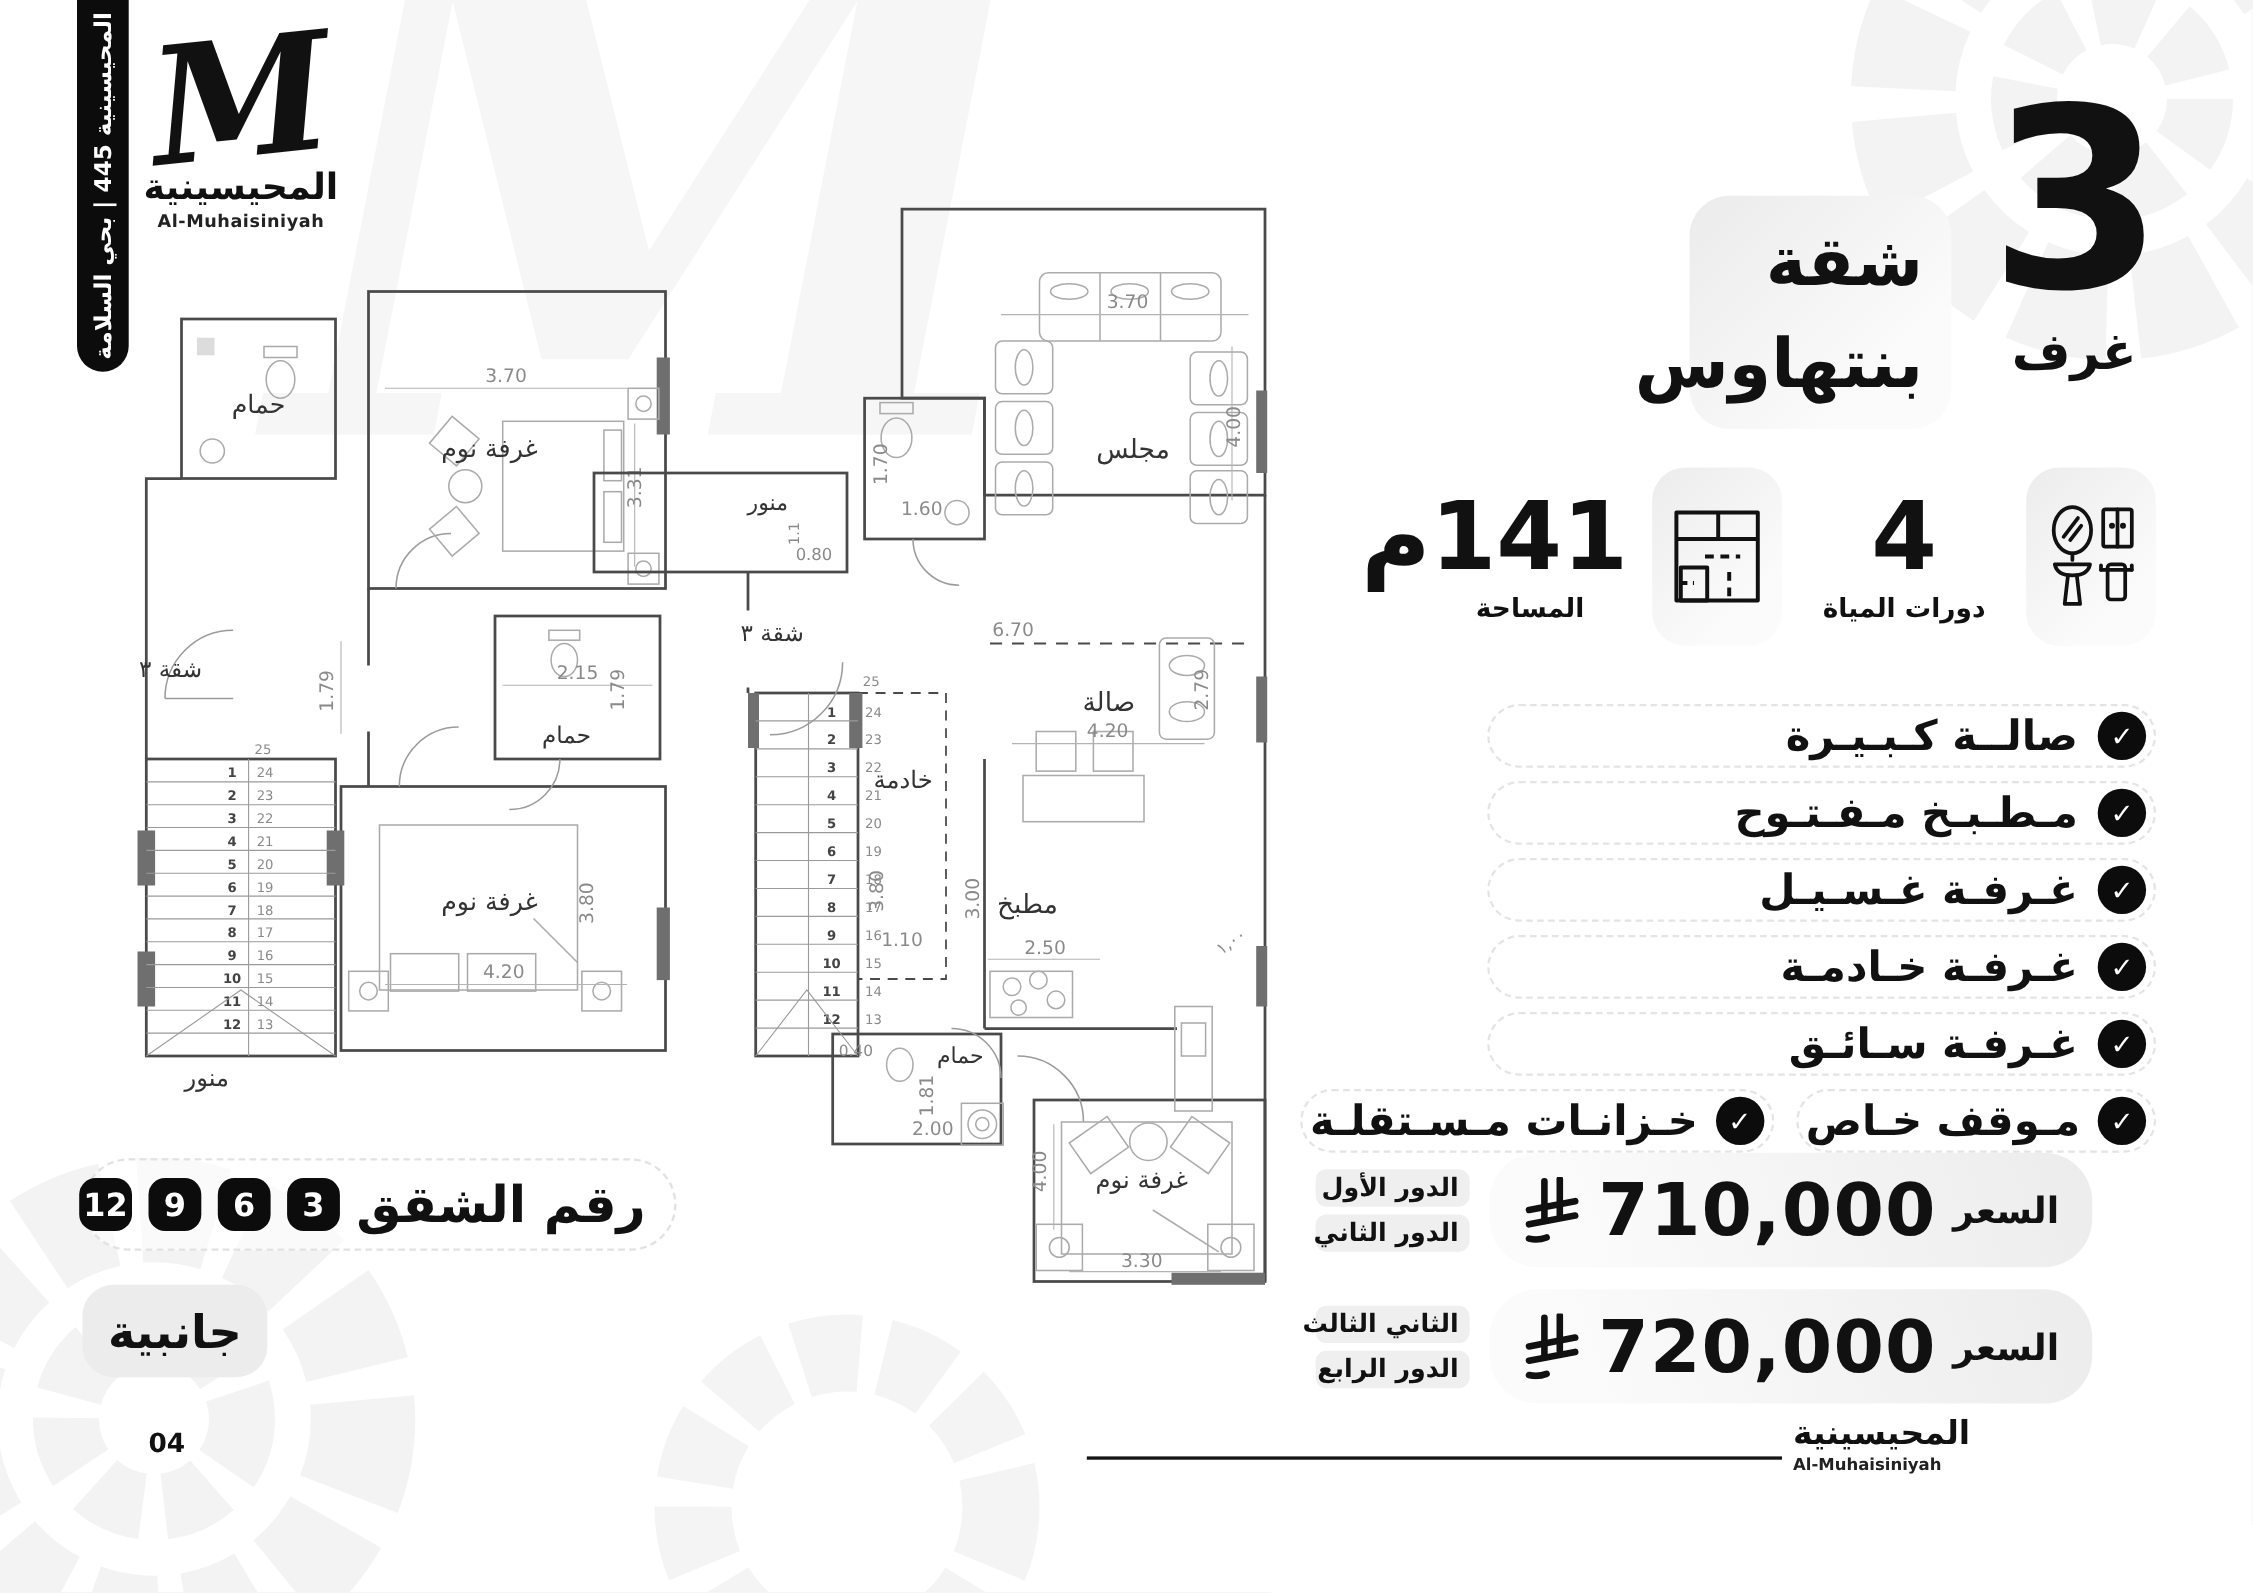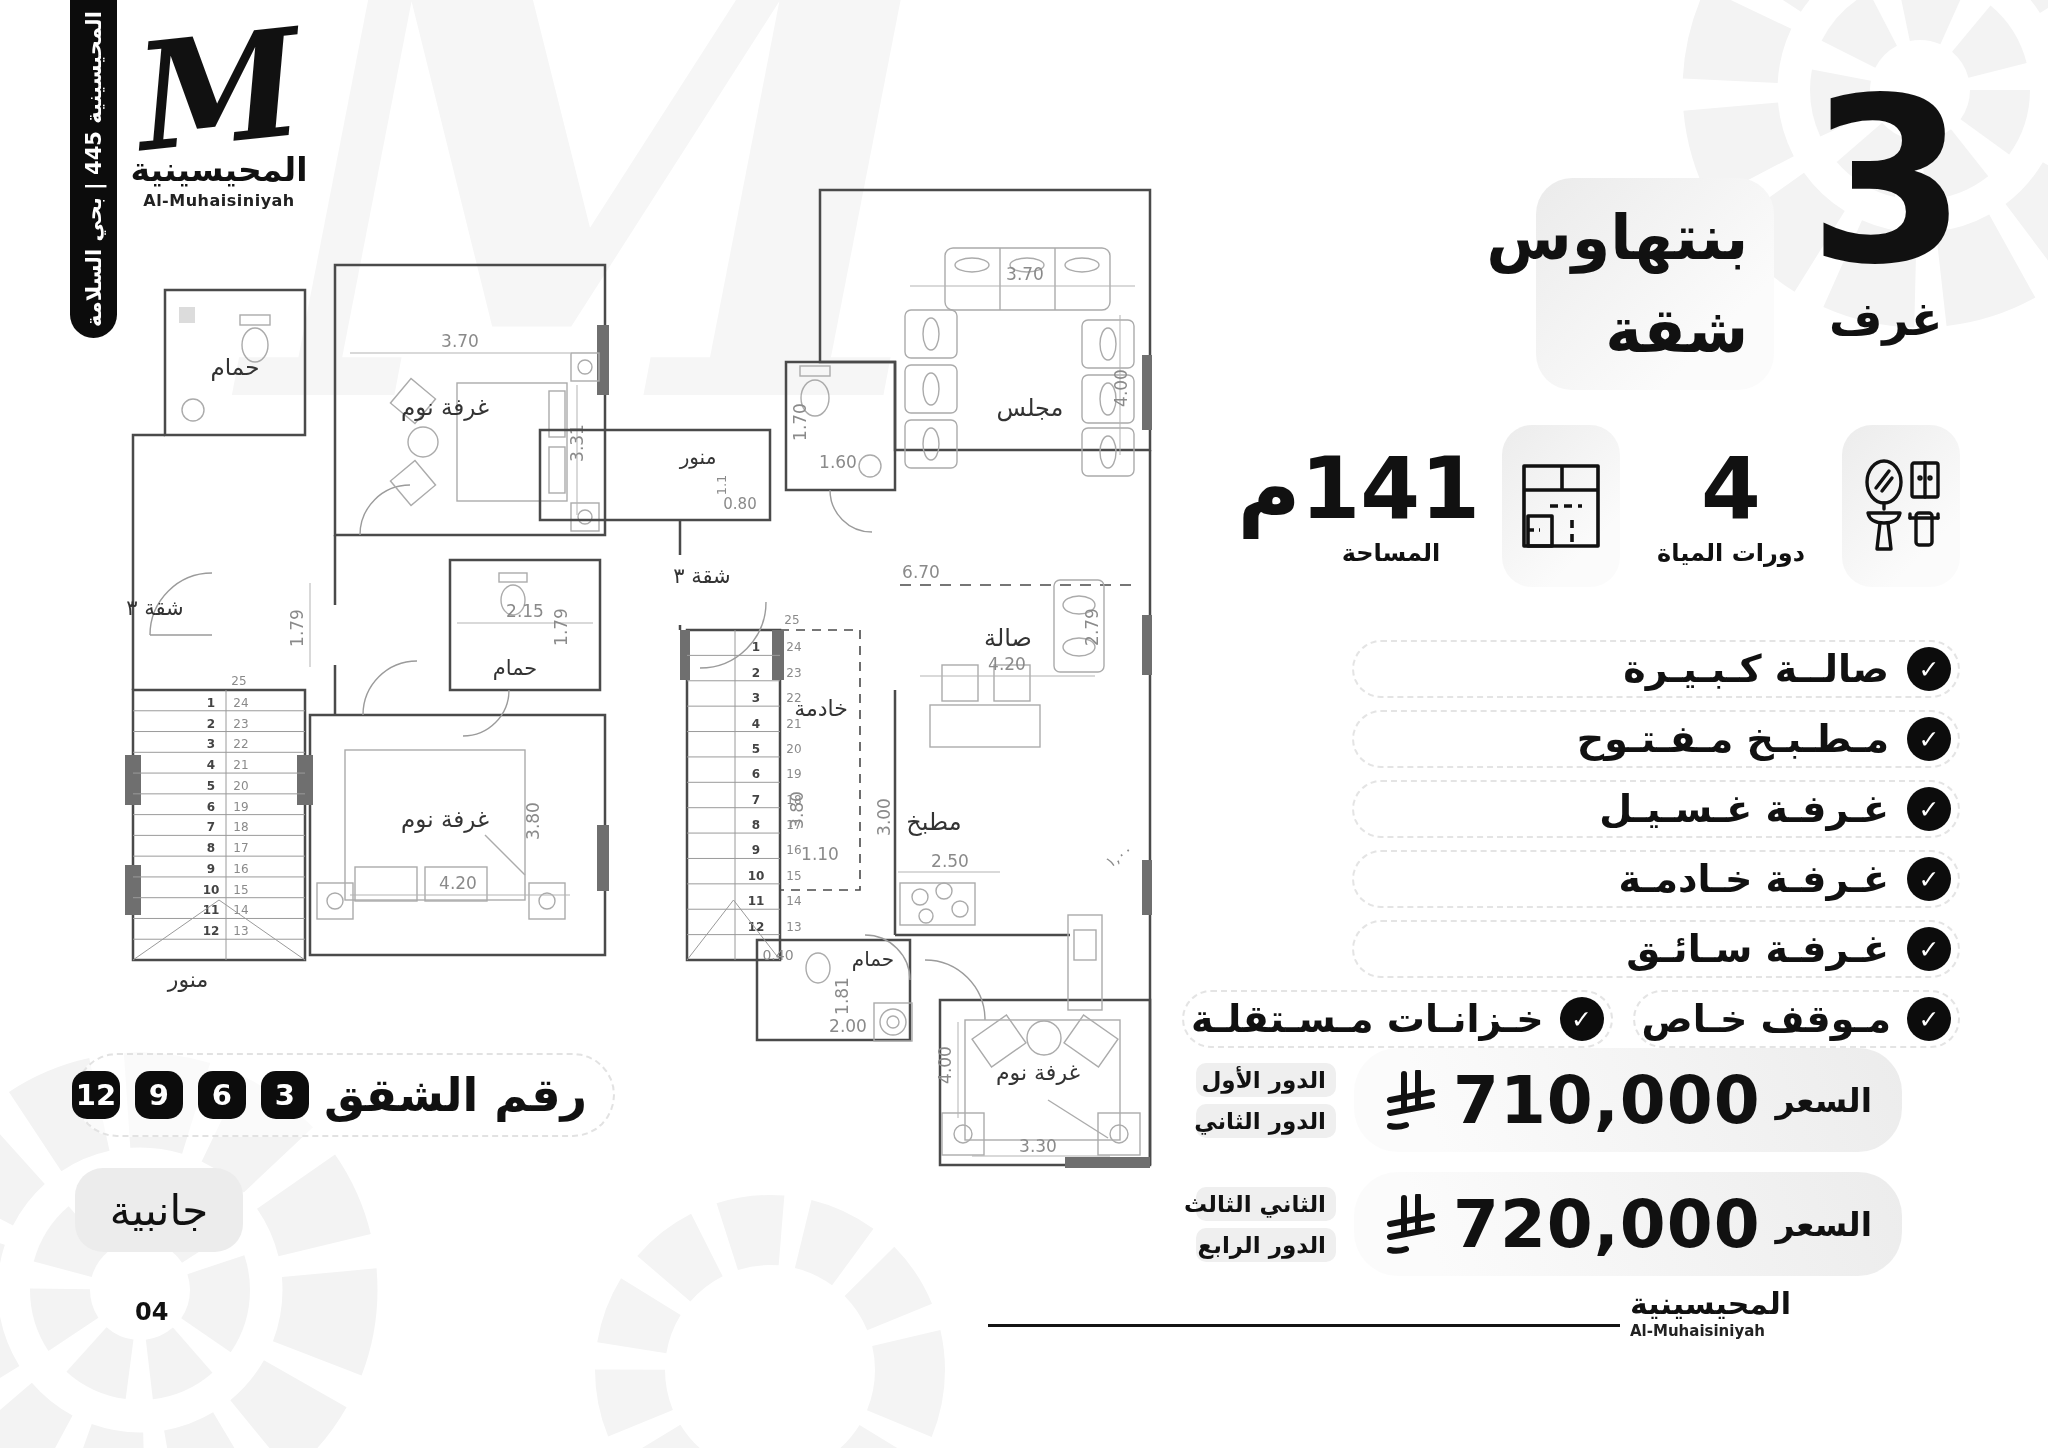--- a/index.html
+++ b/index.html
@@ -61,21 +61,21 @@
   .floor-tag{background:#efefef;border-radius:10px;padding:4px 10px;font-size:23px;font-weight:700;text-align:right;white-space:nowrap;}
   
   .apartments{position:absolute;left:75px;top:1053px;width:540px;box-sizing:border-box;
               border:2px dashed #e2e2e2;border-radius:46px;padding:13px 26px;
               display:flex;direction:rtl;align-items:center;gap:15px;z-index:2;background:rgba(255,255,255,.6);}
   .apt-label{font-size:46px;font-weight:700;white-space:nowrap;}
   .apt-num{width:48px;height:48px;border-radius:15px;background:#0c0c0c;color:#fff;
            font-size:29px;font-weight:700;display:flex;align-items:center;justify-content:center;flex:none;}
   .orientation-pill{position:absolute;left:75px;top:1168px;width:168px;height:84px;background:#ececec;
            border-radius:28px;display:flex;align-items:center;justify-content:center;
-           font-size:42px;font-weight:400;z-index:2;}
+           font-size:42px;font-weight:700;z-index:2;}
   
   .page-num{position:absolute;left:135px;top:1298px;font-size:24px;font-weight:700;z-index:2;}
   .footer-rule{position:absolute;left:988px;top:1324px;width:632px;height:3px;background:#141414;z-index:2;}
   .footer-brand{position:absolute;left:1630px;top:1286px;text-align:left;z-index:2;}
   .footer-brand .ar{display:block;font-size:30px;font-weight:800;}
   .footer-brand .en{display:block;font-size:15px;font-weight:600;color:#222;margin-top:1px;}
   
   .plan{position:absolute;z-index:1;}
   .plan text{font-family:"DejaVu Sans","Liberation Sans",sans-serif;}
   .plan-left{left:105px;top:235px;}
@@ -108,22 +108,22 @@
     <span class="logo-ar">المحيسينية</span>
     <span class="logo-en">Al-Muhaisiniyah</span>
   </div>
 
   <div class="header-block">
     <div class="rooms-col">
       <div class="big-num">3</div>
       <div class="rooms-word">غرف</div>
     </div>
     <div class="type-card">
+      <div class="type-line">شقة</div>
       <div class="type-line">بنتهاوس</div>
-      <div class="type-line">شقة</div>
     </div>
   </div>
 
   <div class="stats">
     <div class="icon-card">
       <svg width="86" height="96" viewBox="0 0 86 96" fill="none" stroke="#111" stroke-width="3.4" stroke-linecap="round" stroke-linejoin="round">
         <ellipse cx="26" cy="24" rx="17" ry="21"></ellipse>
         <line x1="18" y1="30" x2="31" y2="13"></line>
           <line x1="24" y1="33" x2="34" y2="20"></line>
         <rect x="54" y="5" width="26" height="34" rx="2"></rect>

